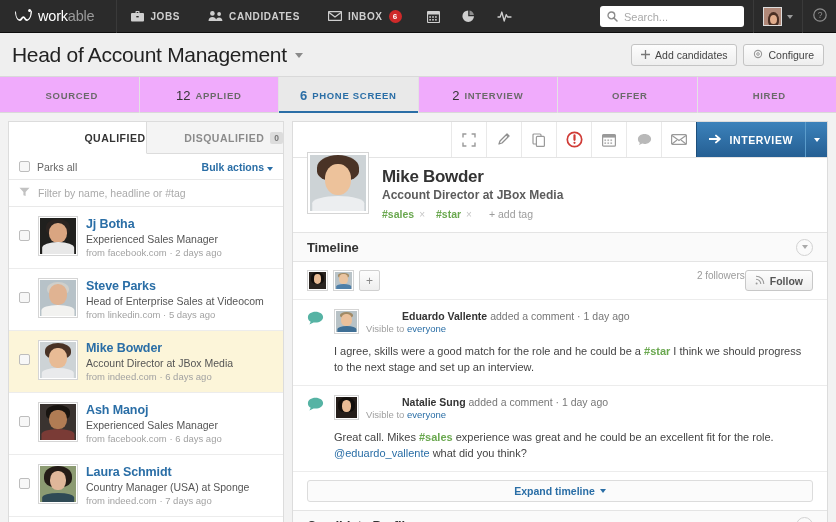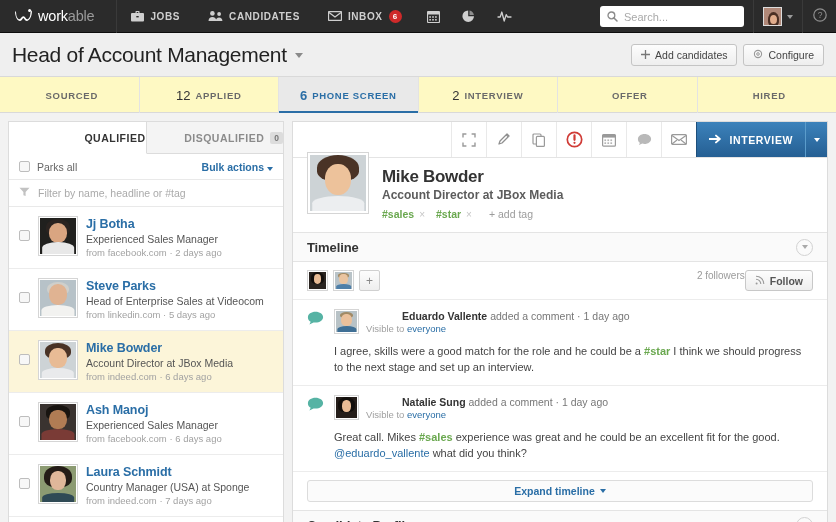--- a/index.html
+++ b/index.html
@@ -96,21 +96,21 @@
   .btn-gray {
     display:flex; align-items:center; gap:5px;
     height: 22px; padding: 0 9px; cursor:pointer;
     background: linear-gradient(#fdfdfd,#eeeeee);
     border: 1px solid #c4c4c4; border-radius: 3px;
     font-size: 10.5px; color: #444;
   }
 
   
   .stages {
-    height: 36px; display: flex; background: #fef9c3;
+    height: 36px; display: flex; background: #f0abfc;
     border-bottom: 1px solid #d9d9d9;
   }
   .stage {
     flex: 1; display:flex; align-items:center; justify-content:center; gap:5px;
     border-right: 1px solid #e3e3e3; cursor: pointer; height: 36px;
   }
   .stage:last-child { border-right: 0; }
   .stage .num { font-size: 13px; color: #333; font-weight: normal; }
   .stage .lbl { font-size: 9.5px; font-weight: bold; letter-spacing: .7px; color: #6a6a6a; }
   .stage.active { background: #e9e9e9; box-shadow: inset 0 -2px 0 #2a6ea6; }
@@ -717,21 +717,21 @@
                   <span class="bg" style="background:#241d19"></span>
                   <span class="hair" style="left:8%;top:0;width:84%;height:72%;background:#120e0b"></span>
                   <span class="face" style="left:29%;top:14%;width:42%;height:56%;background:#e8bb95"></span>
                 </i>
               </span>
             <span>
               <span class="cm-line1" style="display:block"><b>Natalie Sung</b> <span>added a comment</span> · <span>1 day ago</span></span>
               <span class="cm-line2" style="display:block"><span>Visible to</span> <a href="#">everyone</a></span>
             </span>
           </span>
-          <span class="cm-text" style="display:block"><span>Great call. Mikes </span><span class="hashtag">#sales</span><span> experience was great and he could be an excellent fit for the good. </span><span class="mention">@eduardo_vallente</span><span> what did you think?</span></span>
+          <span class="cm-text" style="display:block"><span>Great call. Mikes </span><span class="hashtag">#sales</span><span> experience was great and he could be an excellent fit for the role. </span><span class="mention">@eduardo_vallente</span><span> what did you think?</span></span>
         </span>
       </div>
 
       <div class="expand-wrap">
         <div class="btn-expand">
           <span>Expand timeline</span>
             <span class="c"></span>
         </div>
       </div>
 

